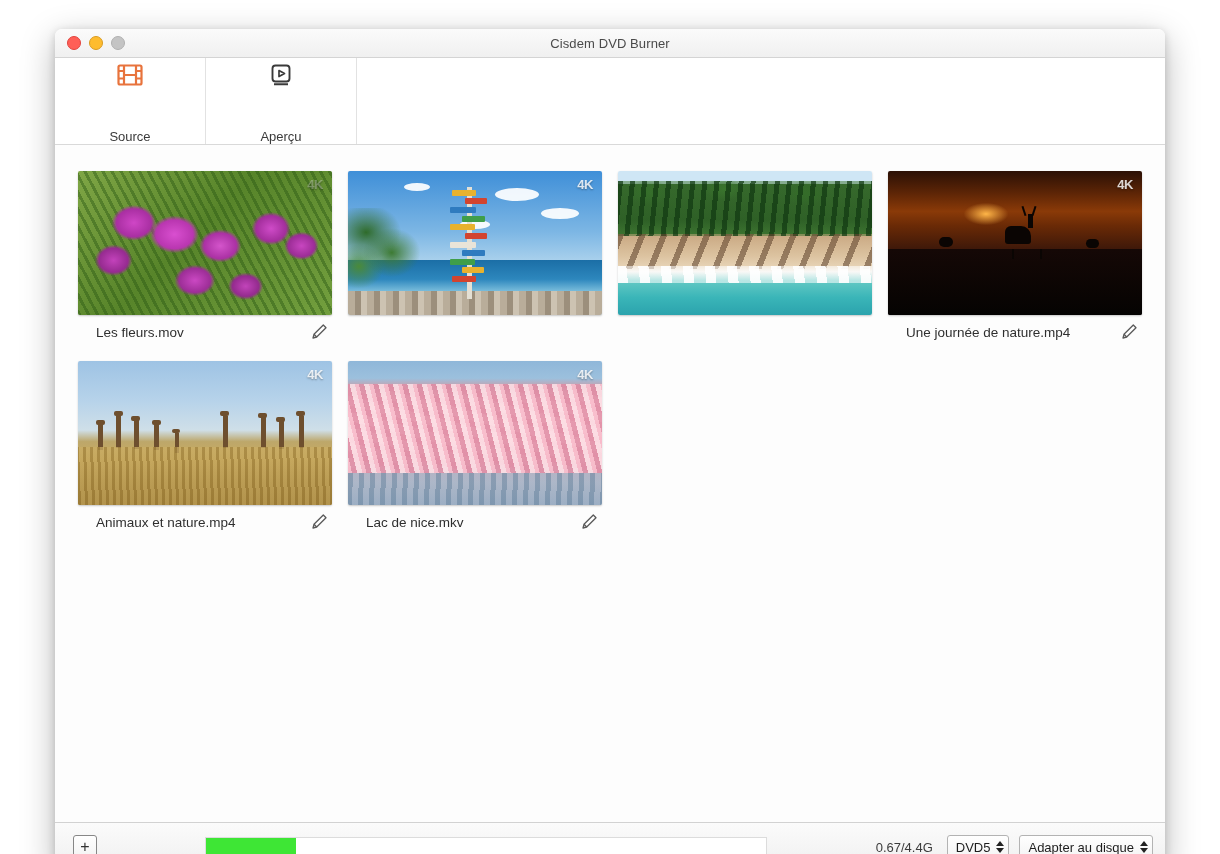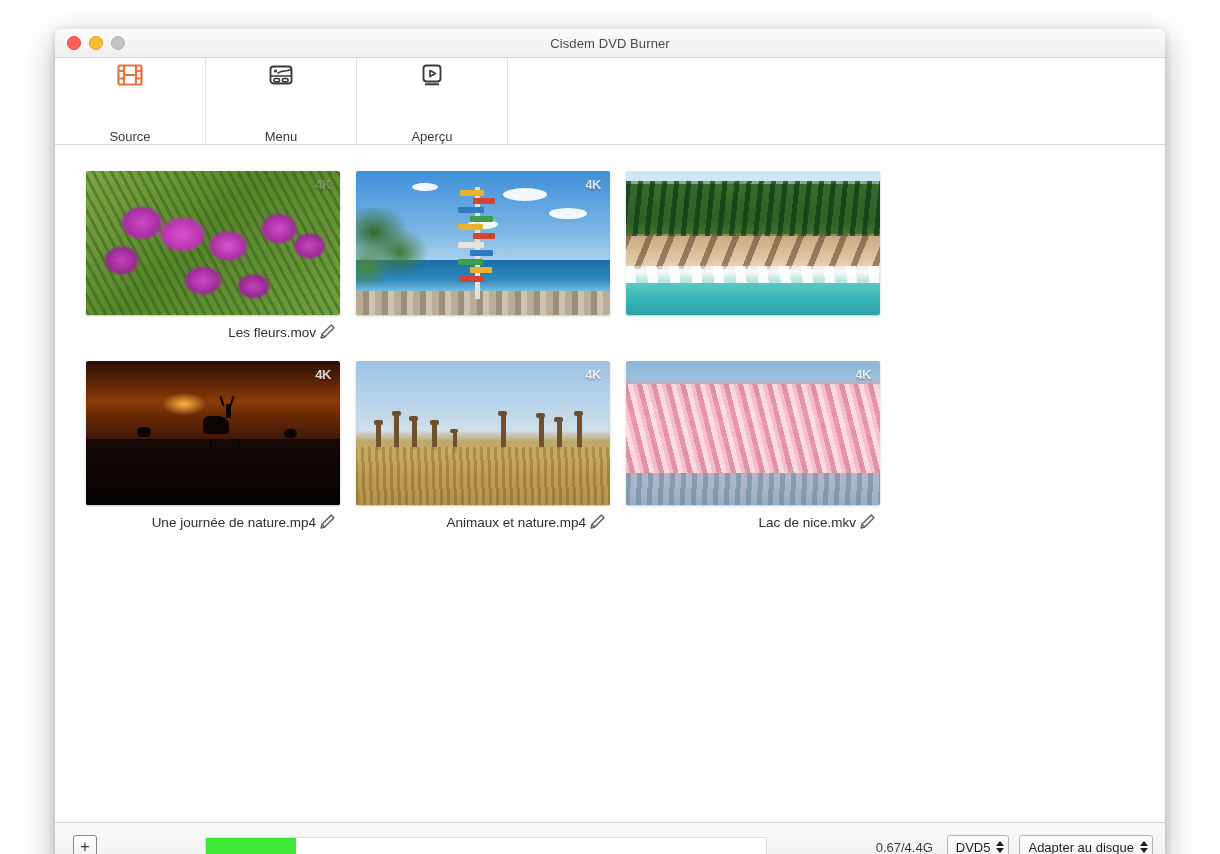--- a/index.html
+++ b/index.html
@@ -81,21 +81,21 @@
   }
   .tool .ico { height: 34px; display: flex; align-items: center; justify-content: center; }
   .tool .lbl { font-size: 13px; color: #3a3a3a; }
   .tool.active .lbl { color: #3a3a3a; }
   .toolbar-filler { flex: 1; }
 
   
   .content {
     flex: 1;
     background: #fdfdfd;
-    padding: 26px 0 0 8px;
+    padding: 26px 0 0 0;
     overflow: hidden;
   }
   .grid {
     display: flex;
     flex-wrap: wrap;
     padding-left: 23px;
   }
   .card {
     width: 270px;
     margin-bottom: 12px;
@@ -123,21 +123,21 @@
     display: flex;
     align-items: center;
     justify-content: space-between;
     width: 254px;
     height: 34px;
     padding: 0 2px;
     box-sizing: border-box;
   }
   .cap-text {
     flex: 1;
-    text-align: right;
+    text-align: left;
     font-size: 13.5px;
     color: #2f2f2f;
     white-space: nowrap;
     overflow: hidden;
     padding-left: 16px;
   }
   .cap-text.left { text-align: left; padding-left: 2px; }
   .pencil { width: 22px; height: 22px; cursor: pointer; flex: 0 0 22px; }
 
   
@@ -305,33 +305,20 @@
           <line x1="4" y1="11" x2="9" y2="11" stroke="#e8733c" stroke-width="2"></line>
           <line x1="4" y1="18.5" x2="9" y2="18.5" stroke="#e8733c" stroke-width="2"></line>
           <line x1="21" y1="11" x2="26" y2="11" stroke="#e8733c" stroke-width="2"></line>
           <line x1="21" y1="18.5" x2="26" y2="18.5" stroke="#e8733c" stroke-width="2"></line>
           <line x1="9" y1="15" x2="21" y2="15" stroke="#e8733c" stroke-width="2"></line>
         </svg>
       </span>
       <span class="lbl">Source</span>
     </div>
 
-    <div class="tool">
-      <span class="ico">
-        <svg width="30" height="30" viewBox="0 0 30 30">
-          <rect x="4.5" y="6.5" width="21" height="17" rx="3" fill="none" stroke="#3a3a3a" stroke-width="1.9"></rect>
-          <line x1="4.5" y1="16" x2="25.5" y2="16" stroke="#3a3a3a" stroke-width="1.7"></line>
-          <circle cx="9.5" cy="11" r="1.6" fill="#3a3a3a"></circle>
-          <path d="M11.5 13.5 C15 10, 19 12, 25.5 9.5" fill="none" stroke="#3a3a3a" stroke-width="1.7"></path>
-          <rect x="8" y="18.5" width="5.5" height="3.4" rx="1.5" fill="none" stroke="#3a3a3a" stroke-width="1.7"></rect>
-          <rect x="16.5" y="18.5" width="5.5" height="3.4" rx="1.5" fill="none" stroke="#3a3a3a" stroke-width="1.7"></rect>
-        </svg>
-      </span>
-      <span class="lbl">Menu</span>
-    </div>
 
     <div class="tool">
       <span class="ico">
         <svg width="30" height="30" viewBox="0 0 30 30">
           <rect x="6.5" y="5.5" width="17" height="16" rx="3" fill="none" stroke="#3a3a3a" stroke-width="1.9"></rect>
           <path d="M13 10.5 L18.5 13.5 L13 16.5 Z" fill="none" stroke="#3a3a3a" stroke-width="1.7" stroke-linejoin="round"></path>
           <line x1="8" y1="24.2" x2="22" y2="24.2" stroke="#3a3a3a" stroke-width="2"></line>
         </svg>
       </span>
       <span class="lbl">Aperçu</span>

